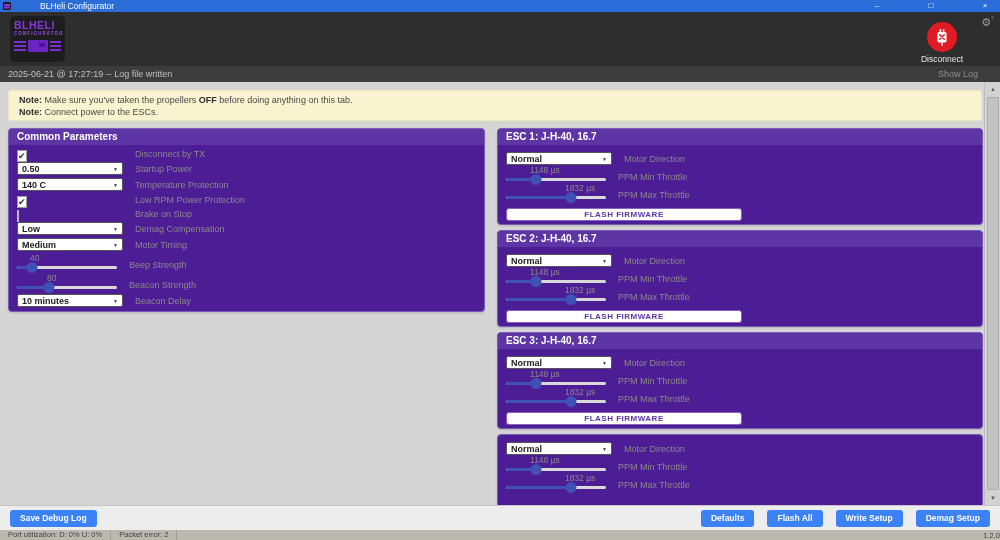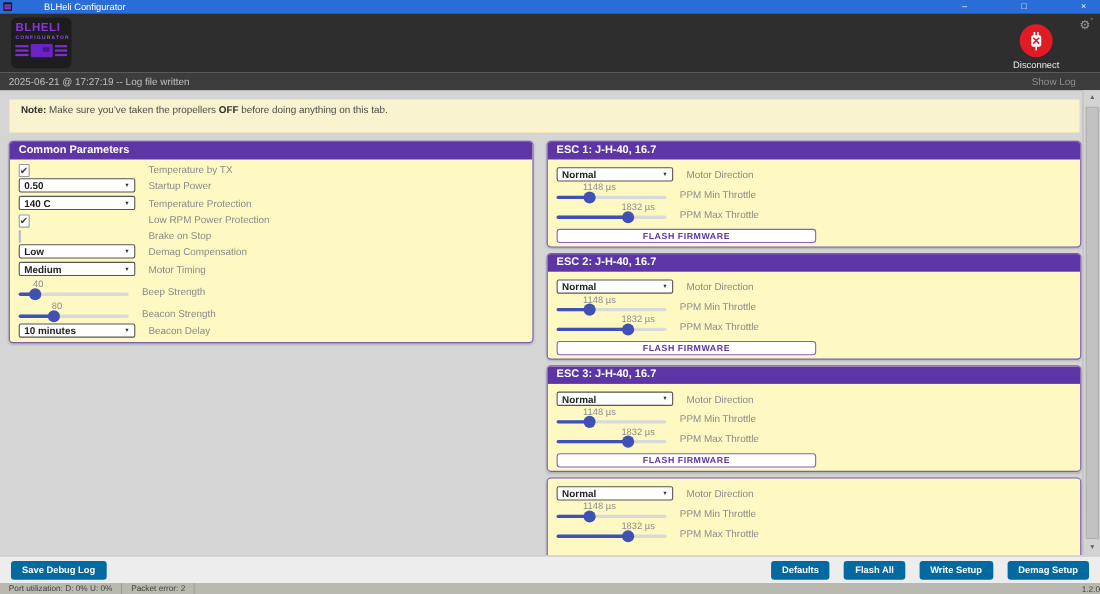--- a/index.html
+++ b/index.html
@@ -43,21 +43,21 @@
   .log-msg { font-size:9px; color:#c0c0c0; }
   .show-log { font-size:9px; color:#8f8f8f; cursor:pointer; }
 
   
   .content { position:absolute; top:82px; left:0; width:1000px; height:423px; overflow:hidden; }
   .note-box { position:absolute; left:8px; top:8px; width:974px; height:31px;
     background:#faf3cf; border:1px solid #efe6bd; border-radius:2px; padding:3px 10px;
     font-size:9px; color:#4a4a4a; line-height:12px; }
   .note-box b { color:#2e2e2e; }
 
-  .panel { background:#fef9c3; border:1px solid #7a5bb5; border-radius:4px; overflow:hidden;
+  .panel { background:#4c1d95; border:1px solid #7a5bb5; border-radius:4px; overflow:hidden;
     box-shadow:0 1px 2px rgba(0,0,0,.15); }
   .panel-header { height:16px; line-height:16px; background:#5d35a5; color:#fff;
     font-size:10px; font-weight:bold; padding-left:8px; }
   .panel-body { padding:3px 8px 0 8px; }
 
   .common-panel { position:absolute; left:8px; top:46px; width:477px; height:184px; }
   .esc-col { position:absolute; left:497px; top:46px; width:486px; }
   .esc-panel { width:486px; height:97px; margin-bottom:5px; }
 
   .row { display:flex; align-items:center; }
@@ -102,21 +102,21 @@
   .sb-arrow { position:absolute; left:0; width:16px; height:14px; color:#606060;
     font-size:6px; text-align:center; line-height:14px; cursor:pointer; }
   .sb-up { top:0; }
   .sb-down { bottom:0; }
   .sb-thumb { position:absolute; left:2px; top:15px; bottom:15px; width:12px;
     background:#c2c2c2; border:1px solid #adadad; border-radius:1px; }
 
   
   .footer { position:absolute; top:505px; left:0; width:1000px; height:25px; background:#ededed;
     border-top:1px solid #c6c6c6; display:flex; align-items:center; padding:0 10px; z-index:25; }
-  .btn { height:17px; background:#0369a1; color:#fff; border:none; border-radius:3px;
+  .btn { height:17px; background:#3b82f6; color:#fff; border:none; border-radius:3px;
     font-family:"Liberation Sans", sans-serif; font-size:8.5px; font-weight:bold;
     padding:0 10px; cursor:pointer; }
   .footer-spacer { flex:1; }
   .footer .btn + .btn { margin-left:13px; }
 
   
   .statusbar { position:absolute; top:530px; left:0; width:1000px; height:10px;
     background:#b9b9b0; display:flex; align-items:center; font-size:7.5px; color:#44443f; z-index:25; }
   .status-item { padding:0 8px; border-right:1px solid #9e9e96; line-height:10px; }
   .status-spacer { flex:1; }
@@ -171,29 +171,30 @@
 
 <div class="logbar">
   <span class="log-msg">2025-06-21 @ 17:27:19 -- Log file written</span>
   <span class="show-log">Show Log</span>
 </div>
 
 <div class="content">
 
   <div class="note-box">
     <div><b>Note:</b><span> Make sure you've taken the propellers </span><b>OFF</b><span> before doing anything on this tab.</span></div>
+    <div><b>Note:</b><span> Connect power to the ESCs.</span></div>
   </div>
 
   <div class="panel common-panel">
     <div class="panel-header">Common Parameters</div>
     <div class="panel-body">
 
       <div class="row row-cb">
         <span class="ctrl"><span class="checkbox">✔</span></span>
-        <span class="lbl">Temperature by TX</span>
+        <span class="lbl">Disconnect by TX</span>
       </div>
 
       <div class="row row-sel">
         <span class="select ctrl">
           <span>0.50</span>
           <span class="caret">▼</span>
         </span>
         <span class="lbl">Startup Power</span>
       </div>
 

